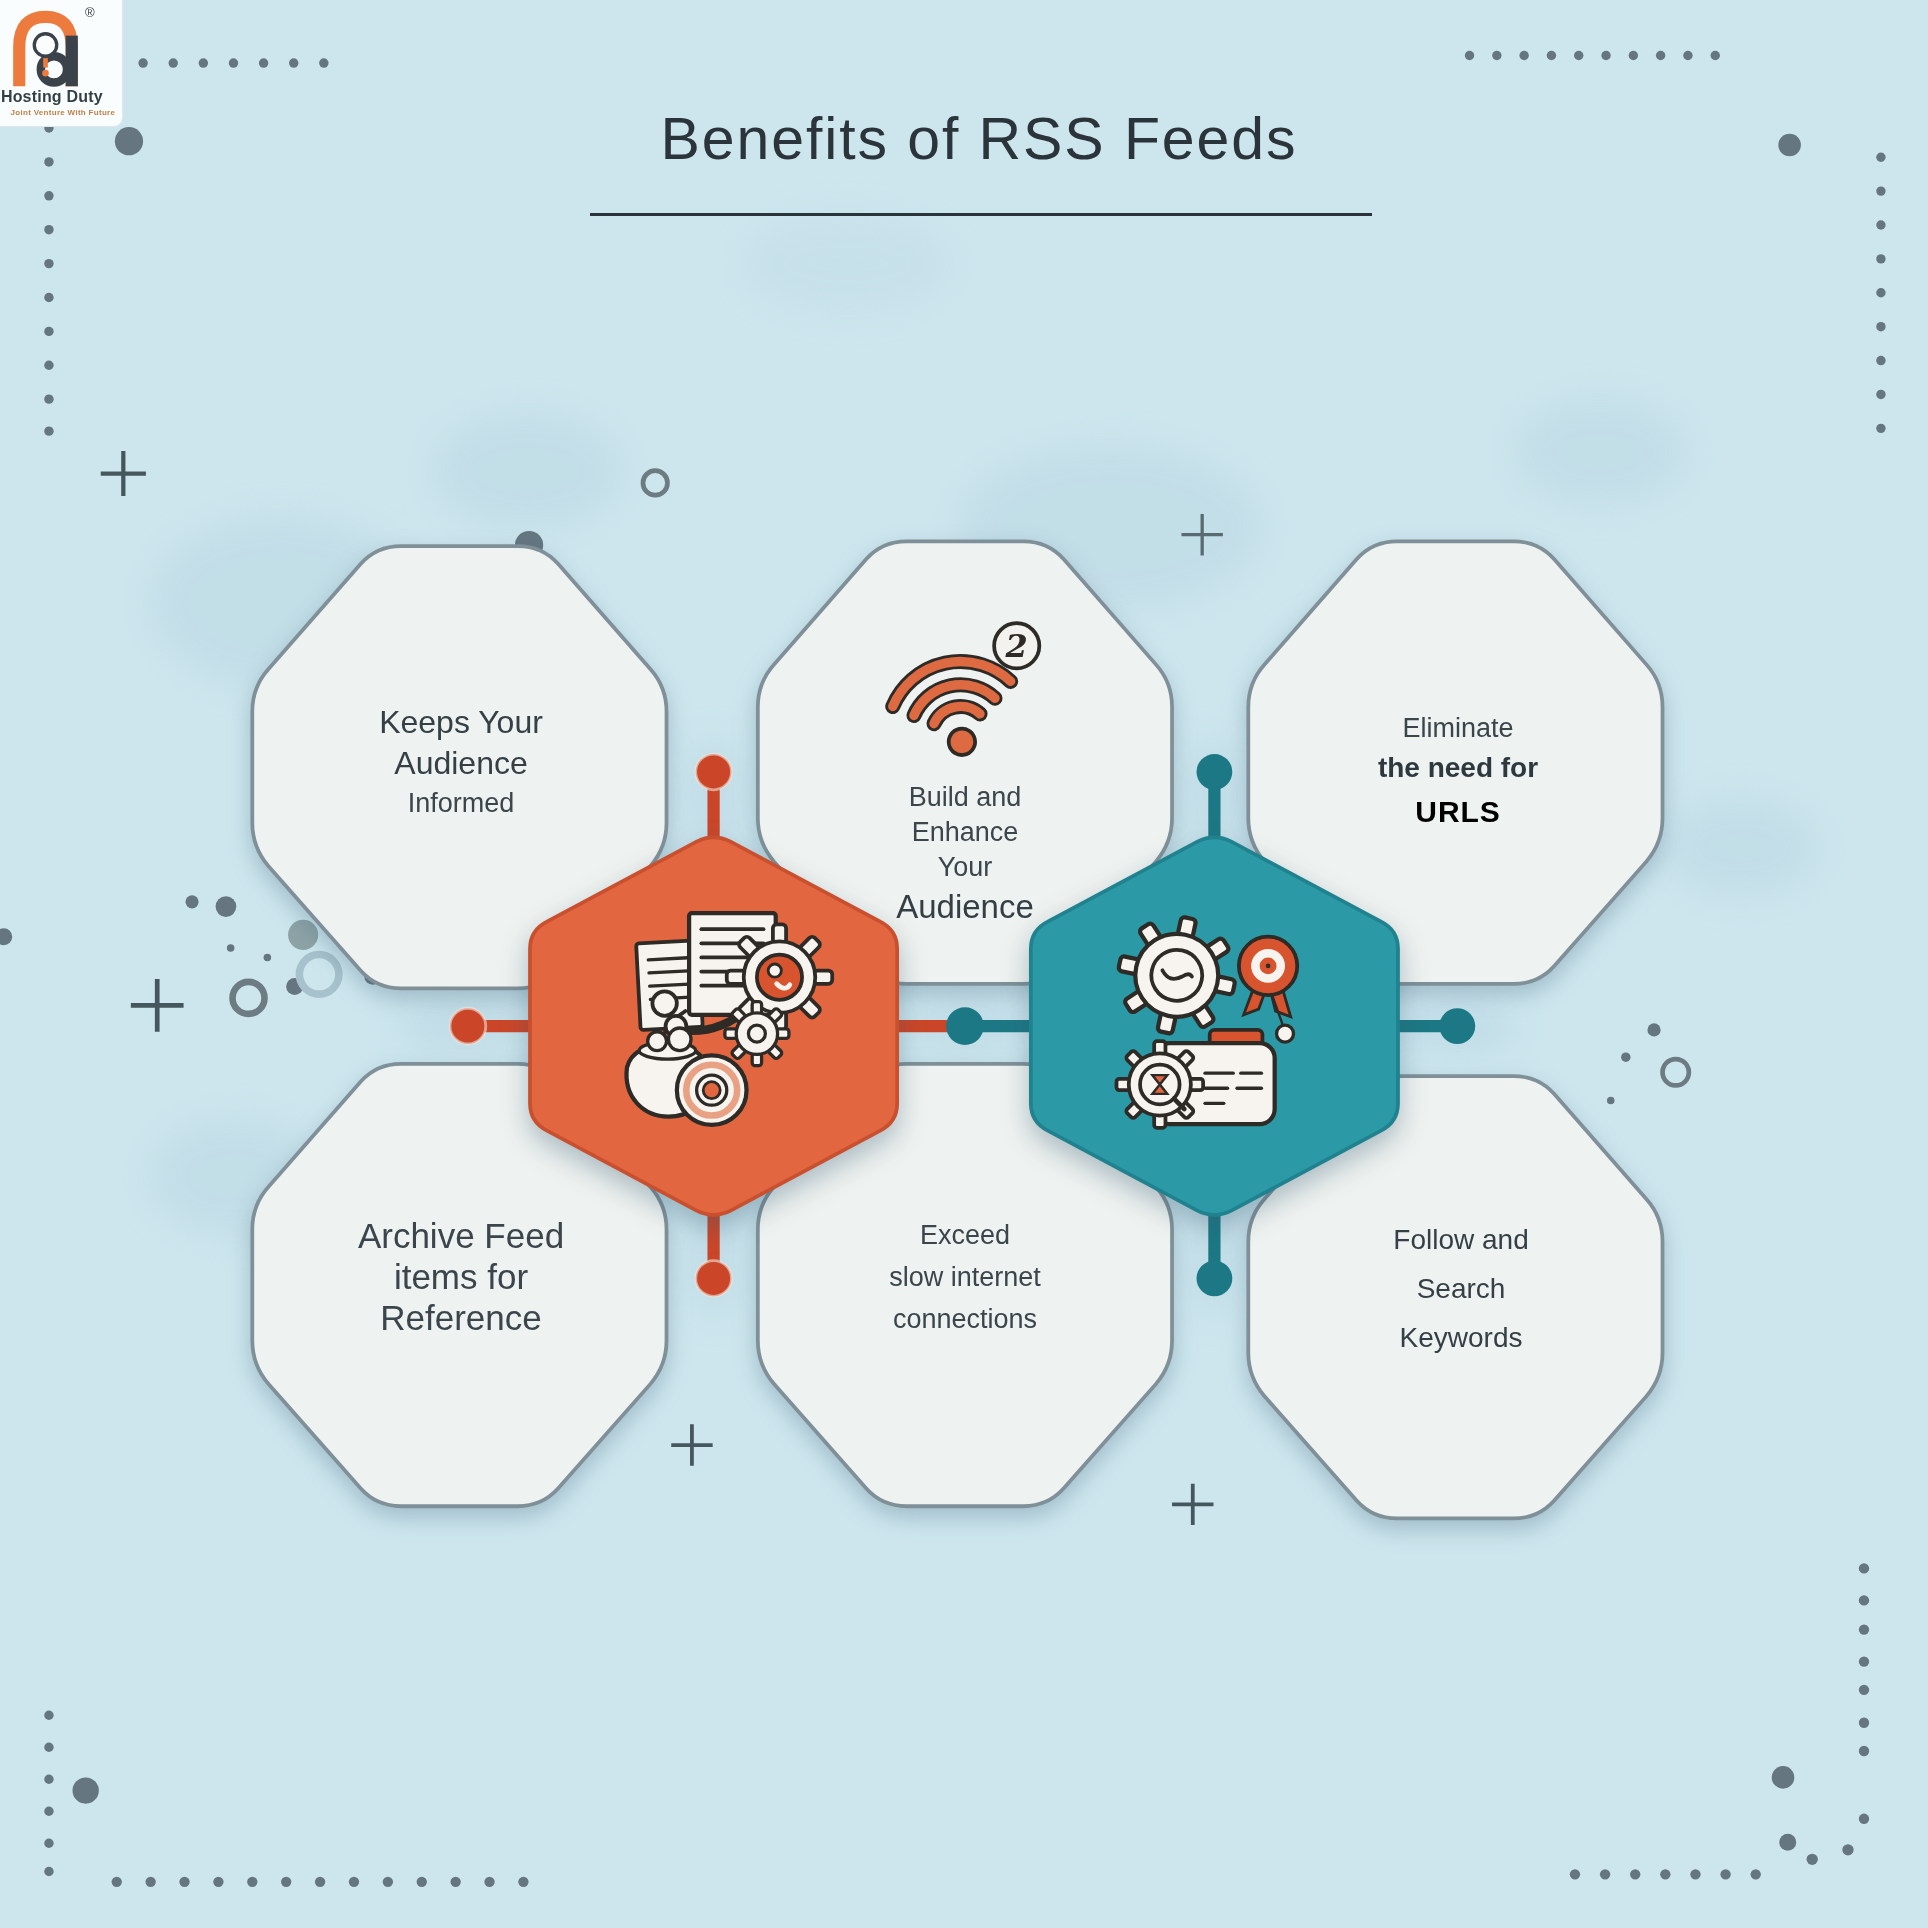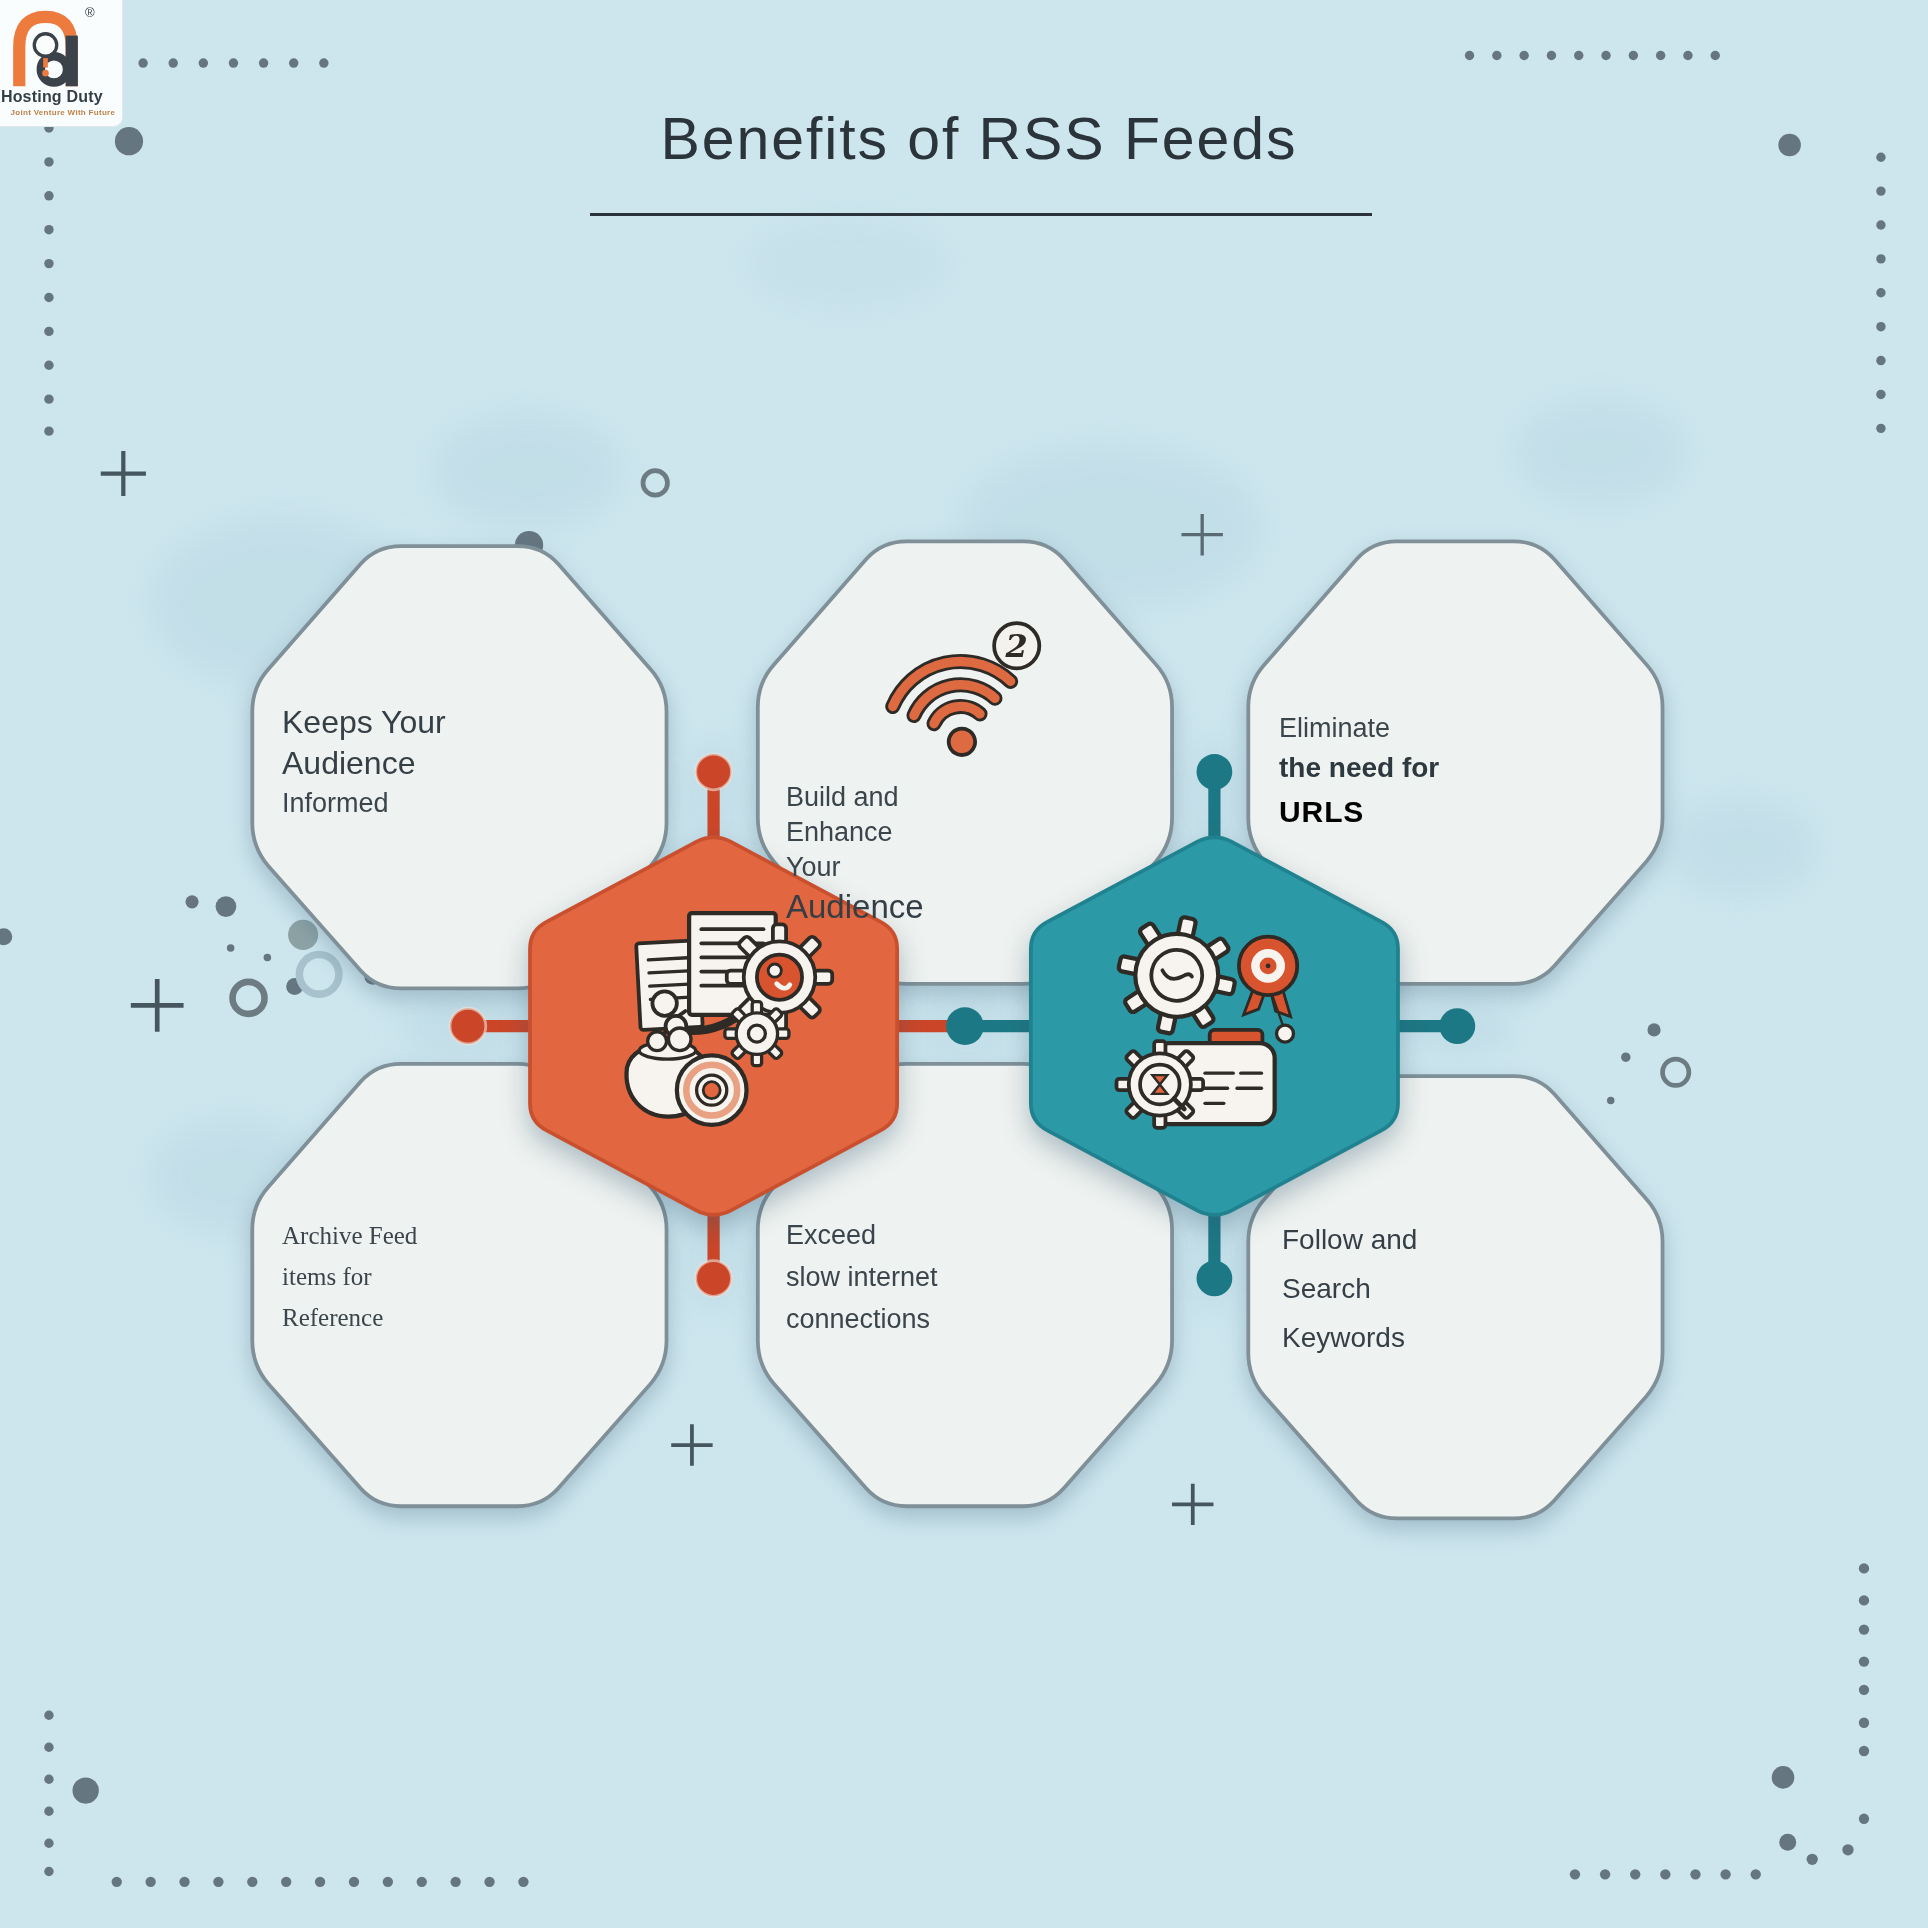--- a/index.html
+++ b/index.html
@@ -17,34 +17,34 @@
               font-size:16px;font-weight:700;color:#333f47;letter-spacing:0.2px;white-space:nowrap;}
   .logo-tagline{position:absolute;left:0.9px;top:108px;width:124px;text-align:center;
               font-size:8px;font-weight:700;color:#c08048;letter-spacing:0.3px;white-space:nowrap;}
 
   
   .title{position:absolute;left:493px;top:105px;width:972px;text-align:center;
          font-size:59px;font-weight:400;letter-spacing:1.9px;color:#2b343a;}
   .title-underline{position:absolute;left:590px;top:213px;width:782px;height:2.8px;background:#2b343a;}
 
   
-  .card-text{position:absolute;width:358px;text-align:left;color:#3b454c;}
+  .card-text{position:absolute;width:358px;text-align:center;color:#3b454c;}
   .card-text .l{display:block;}
   .tl{left:282px;top:702px;}
   .tl .a{font-size:32px;line-height:41px;color:#353f46;}
   .tl .b{font-size:27px;line-height:38px;}
   .tm{left:786px;top:780px;}
   .tm .a{font-size:27px;line-height:35px;}
   .tm .d{font-size:33px;line-height:43px;color:#343e45;}
   .tr{left:1279px;top:708px;}
   .tr .a{font-size:27px;line-height:40px;}
   .tr .b{font-size:28px;line-height:40px;font-weight:700;color:#2d383f;}
   .tr .c{font-size:30px;line-height:47px;font-weight:700;color:#000000;letter-spacing:0.9px;}
   .bl{left:282px;top:1215px;}
-  .bl .a{font-size:25px;line-height:41px;font-family:Liberation Serif, serif;}
+  .bl .a{font-size:35px;line-height:41px;}
   .bm{left:786px;top:1214px;}
   .bm .a{font-size:27px;line-height:42px;}
   .br{left:1282px;top:1215px;}
   .br .a{font-size:28px;line-height:49px;color:#353f46;}
 </style>
 </head>
 <body>
 
 <div class="canvas">
 

